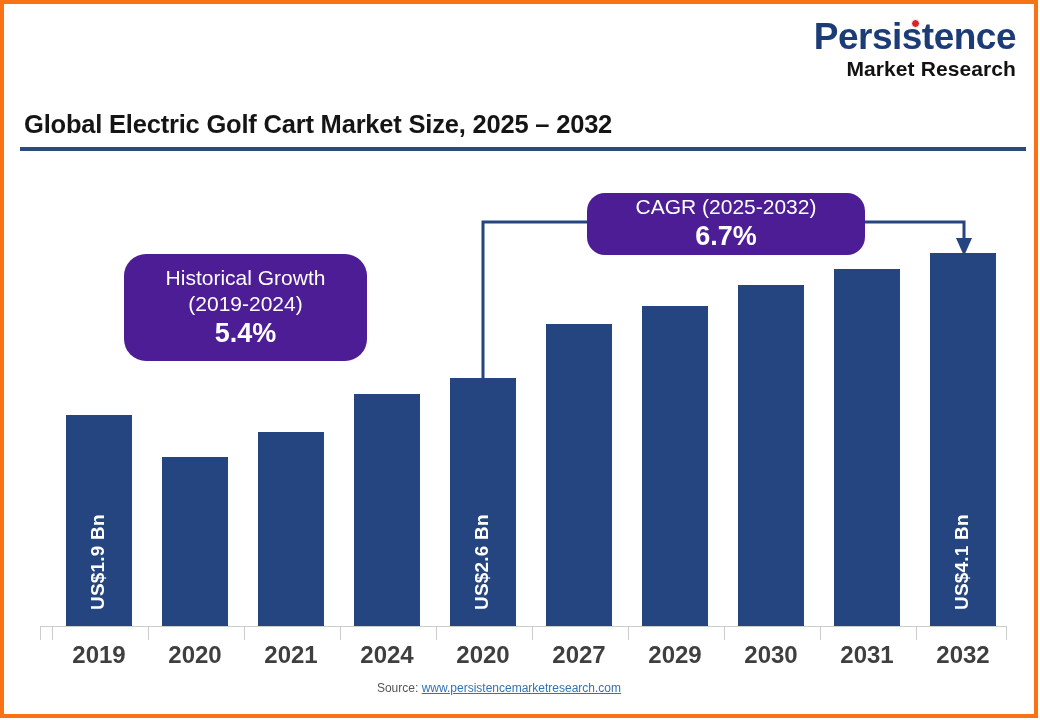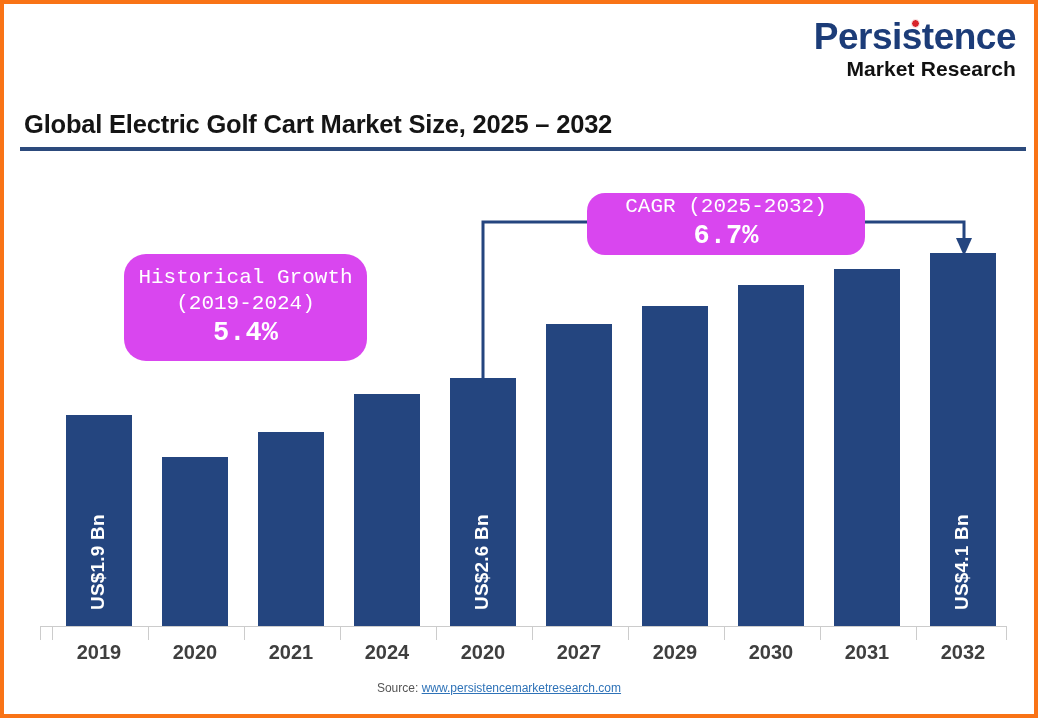--- a/index.html
+++ b/index.html
@@ -119,38 +119,37 @@
     top: 622px;
     width: 1px;
     height: 14px;
     background: #cccccc;
   }
   .x-label {
     position: absolute;
     top: 637px;
     width: 96px;
     text-align: center;
-    font-size: 20px;
+    font-size: 24px;
     font-weight: bold;
     color: #3f3f3f;
   }
 
   
   .callout {
     position: absolute;
-    background: #d946ef;
+    background: #4c1d95;
     border-radius: 22px;
     color: #ffffff;
     box-sizing: border-box;
     display: flex;
     flex-direction: column;
     justify-content: center;
     align-items: center;
     line-height: 1.24;
-    font-family: Liberation Mono, monospace;
   }
   #callout-historical {
     left: 120px;
     top: 250px;
     width: 243px;
     height: 107px;
   }
   #callout-cagr {
     left: 583px;
     top: 189px;

